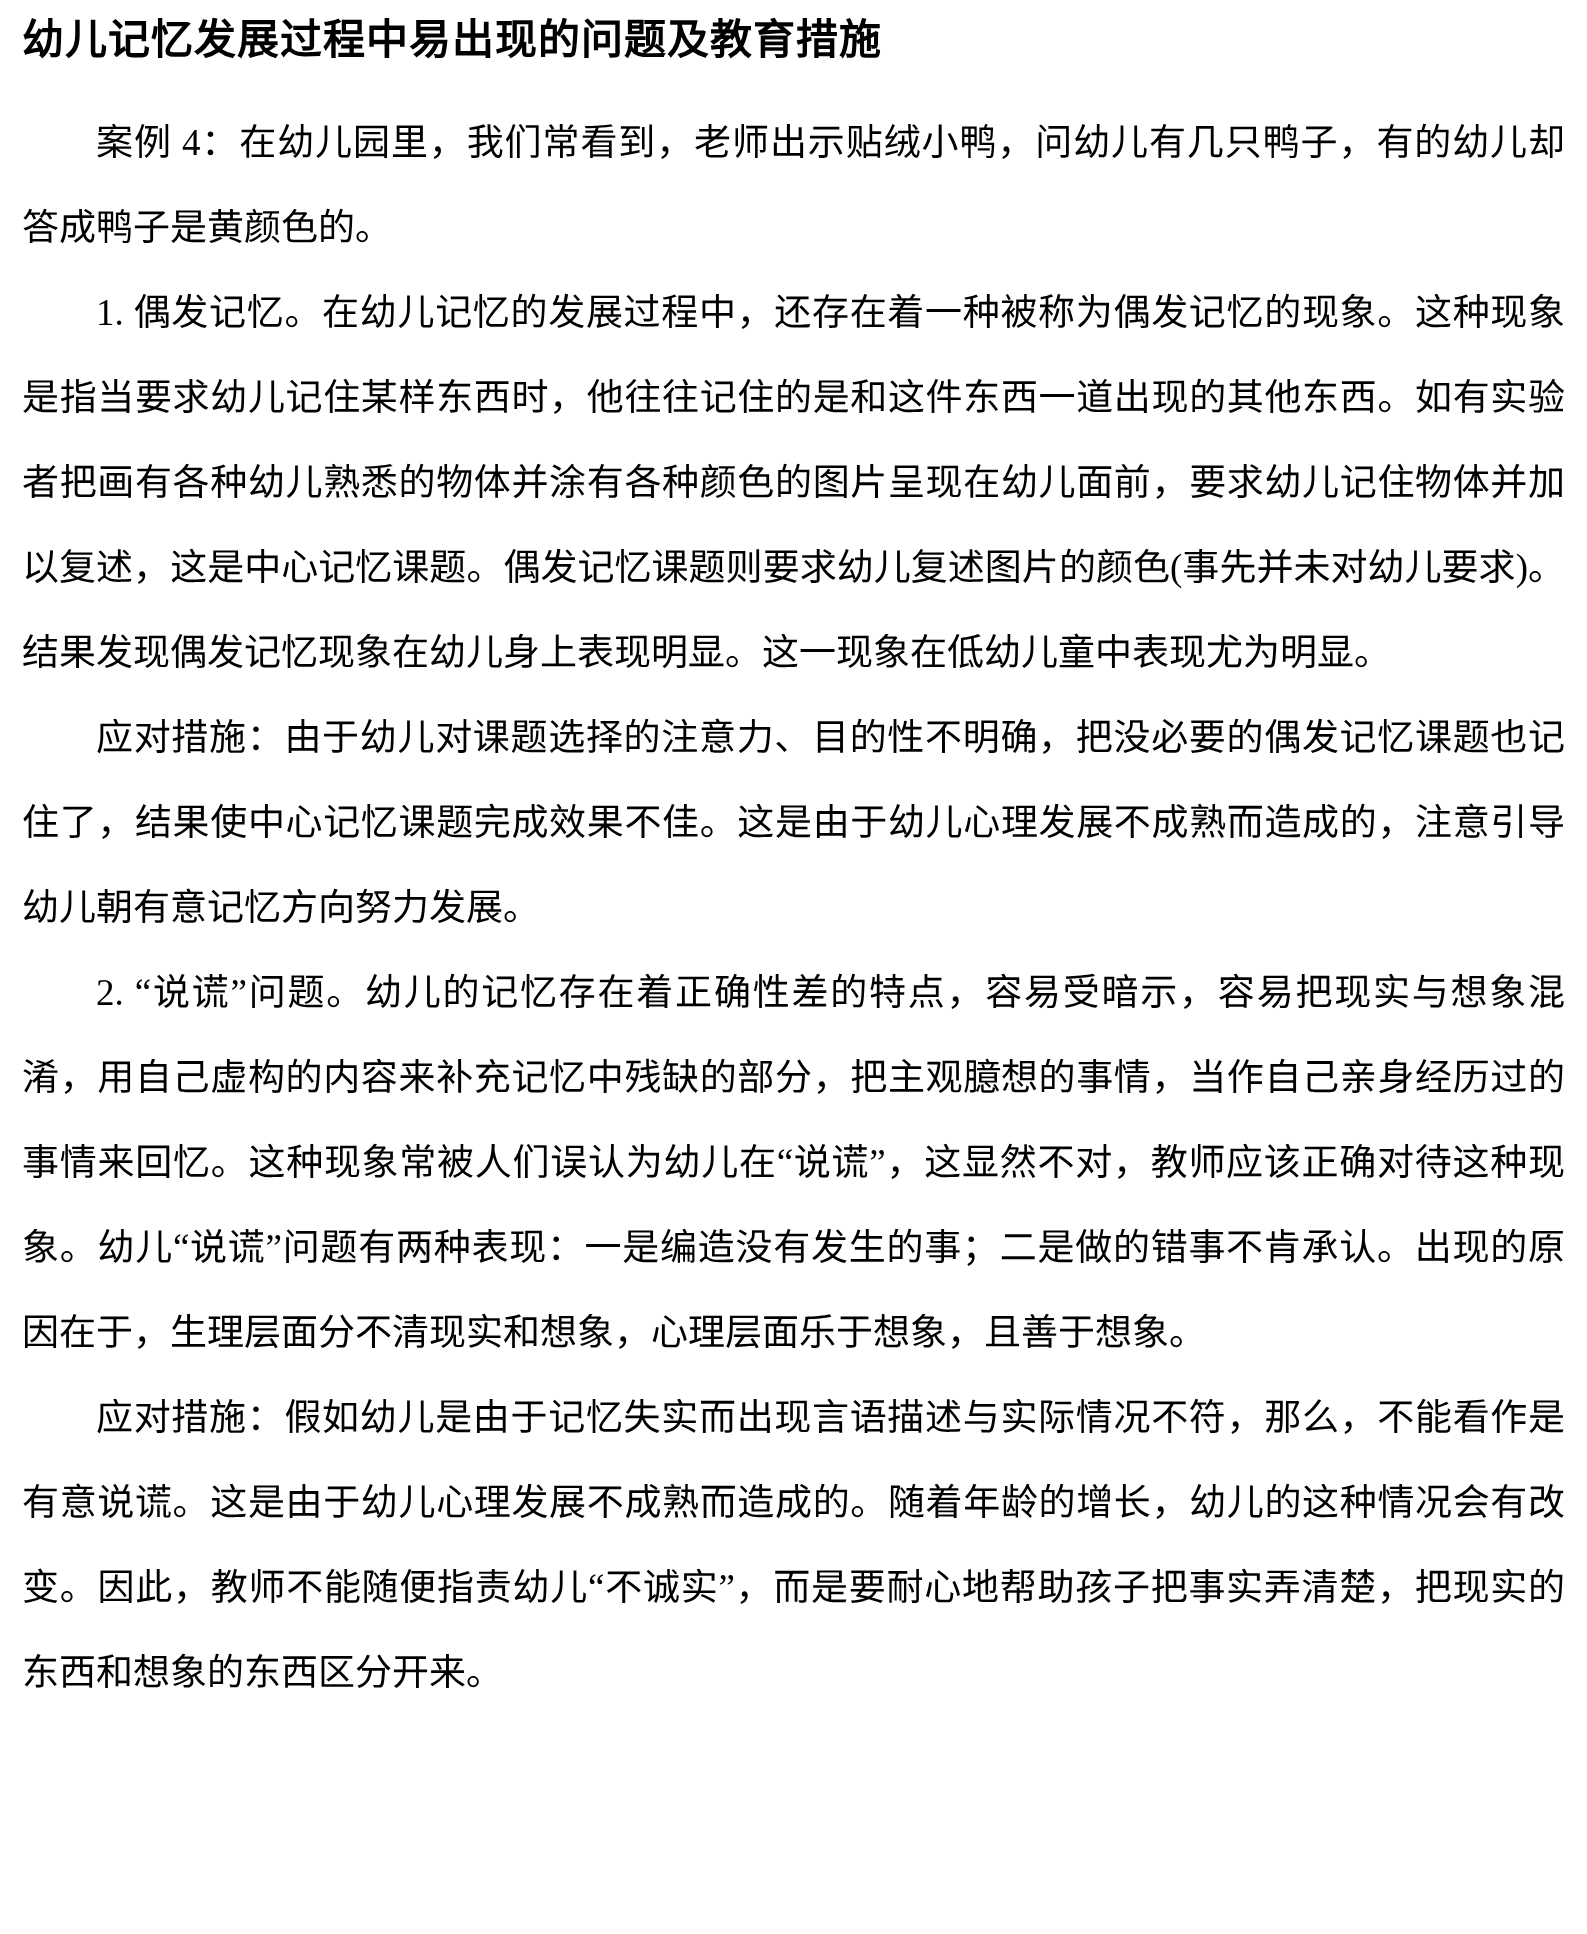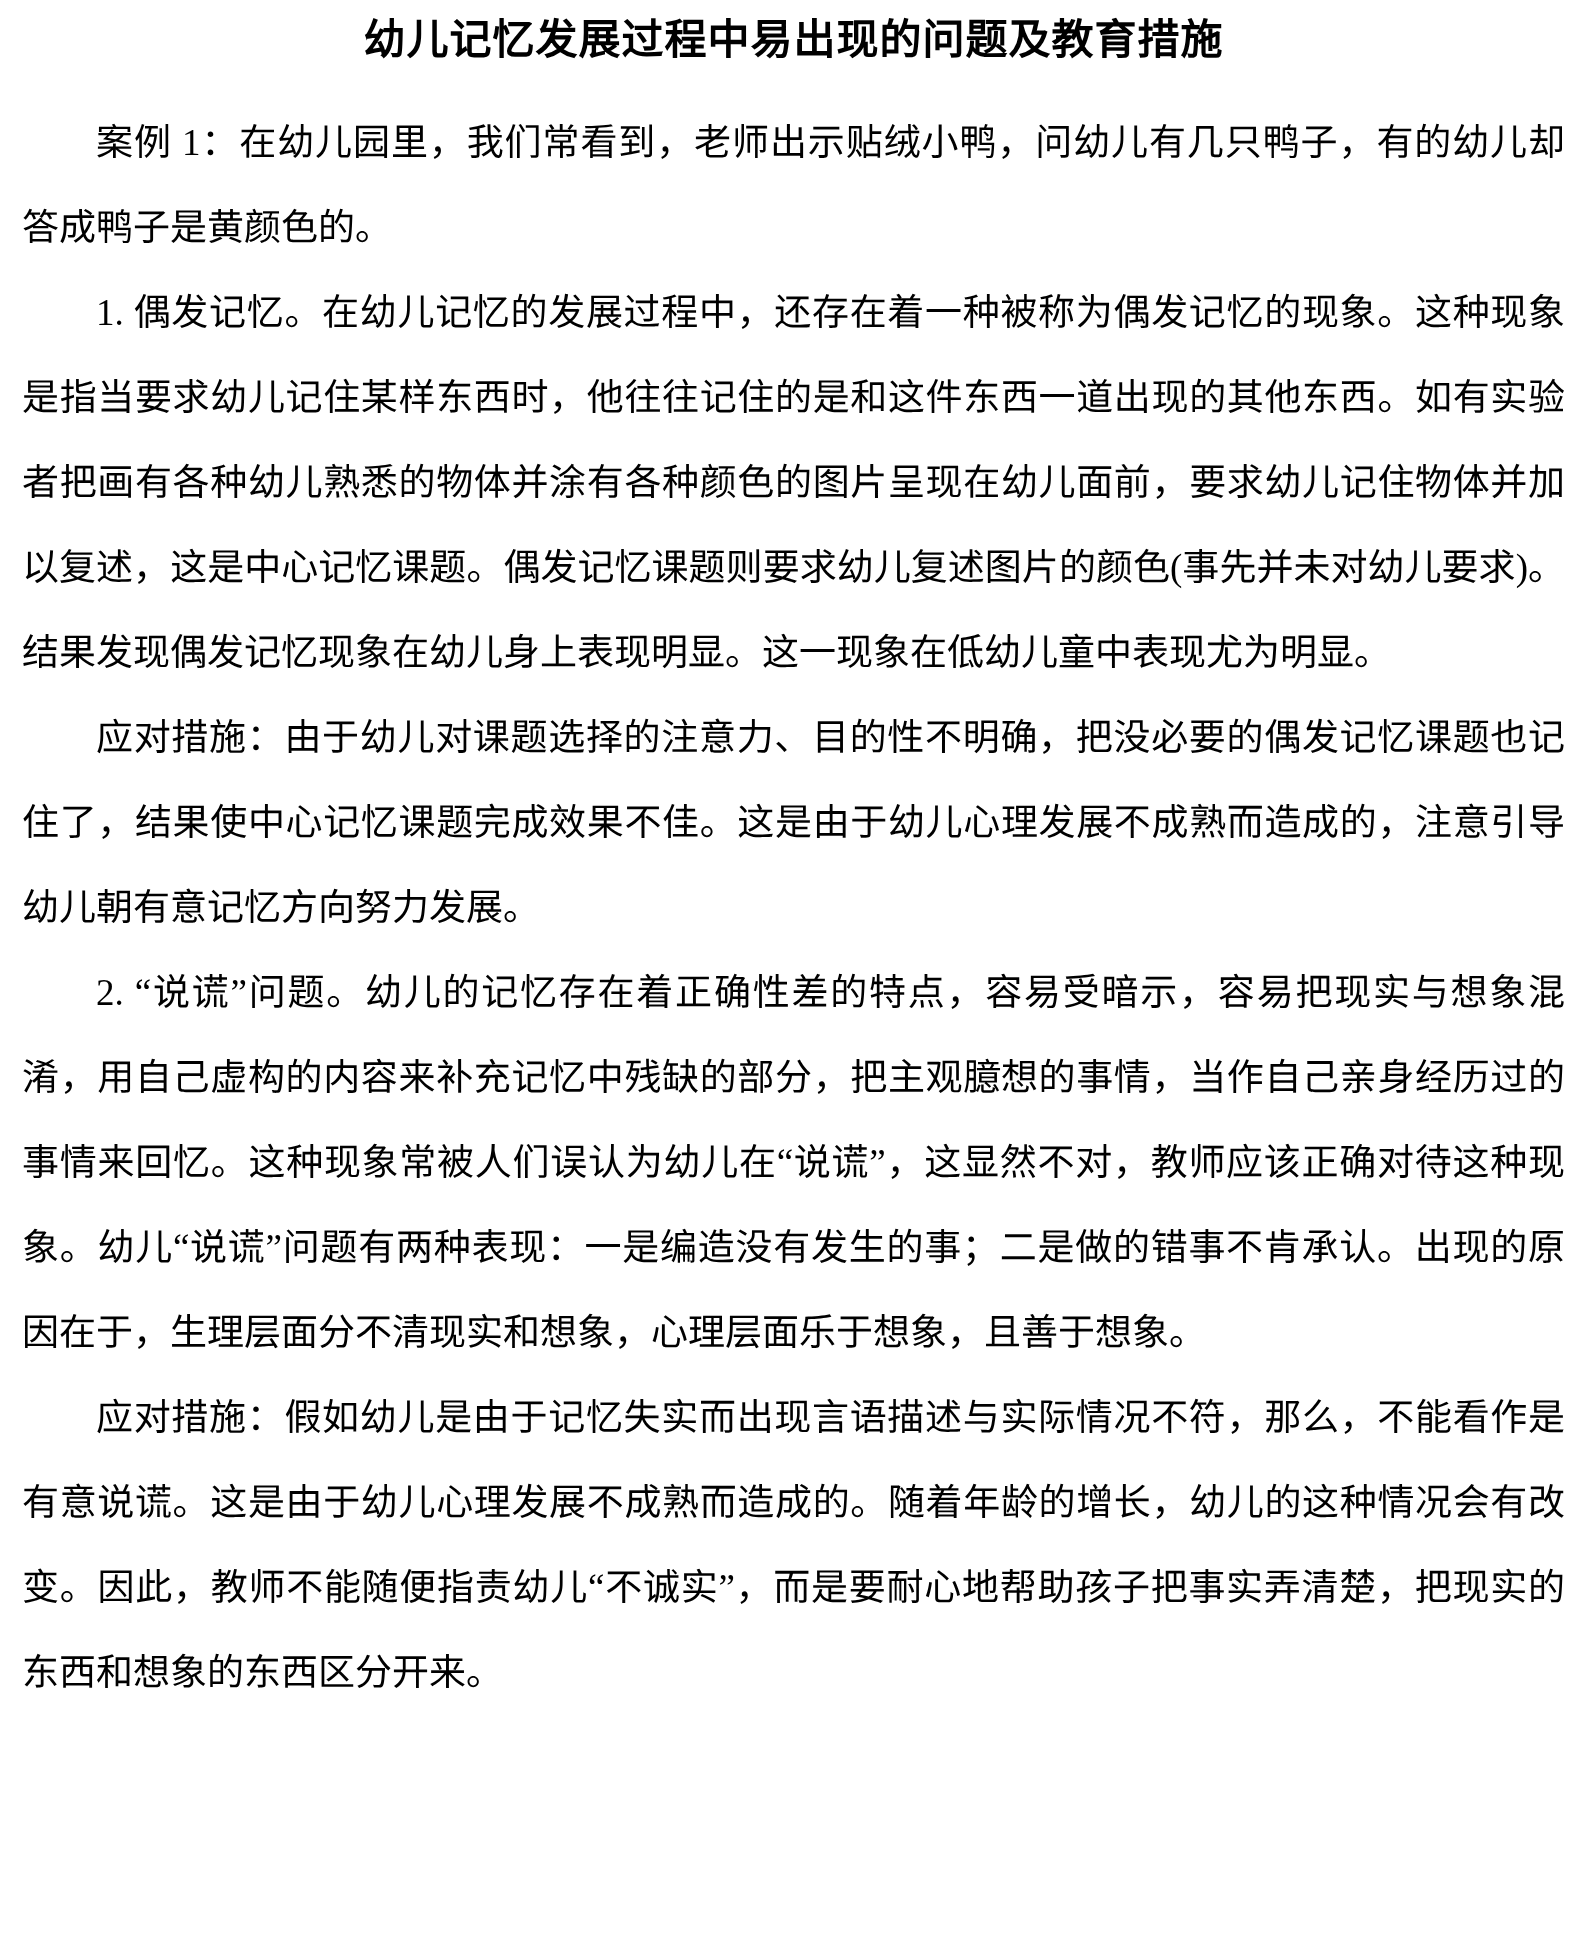--- a/index.html
+++ b/index.html
@@ -15,42 +15,41 @@
       min-height: 1934px;
       background: #ffffff;
       box-sizing: border-box;
       padding: 6px 22px 20px 22px;
       overflow: hidden;
     }
     .doc-title {
       font-size: 42px;
       line-height: 60px;
       font-weight: bold;
-      text-align: center;
       margin: 4px 0 30px 0;
       letter-spacing: 1px;
     }
     .doc-paragraph {
       font-size: 37px;
       line-height: 85px;
       margin: 0;
       text-indent: 2em;
       text-align: justify;
       text-justify: inter-ideograph;
       word-break: break-all;
     }
   </style>
 </head>
 <body>
 
 <main class="page">
   <h1 class="doc-title">幼儿记忆发展过程中易出现的问题及教育措施</h1>
 
 
-  <p class="doc-paragraph">案例 1：在幼儿园里，我们常看到，老师出示贴绒小鸭，问幼儿有几只鸭子，有的幼儿却答成鸭子是黄颜色的。</p>
+  <p class="doc-paragraph">案例 4：在幼儿园里，我们常看到，老师出示贴绒小鸭，问幼儿有几只鸭子，有的幼儿却答成鸭子是黄颜色的。</p>
 
   <p class="doc-paragraph">1. 偶发记忆。在幼儿记忆的发展过程中，还存在着一种被称为偶发记忆的现象。这种现象是指当要求幼儿记住某样东西时，他往往记住的是和这件东西一道出现的其他东西。如有实验者把画有各种幼儿熟悉的物体并涂有各种颜色的图片呈现在幼儿面前，要求幼儿记住物体并加以复述，这是中心记忆课题。偶发记忆课题则要求幼儿复述图片的颜色(事先并未对幼儿要求)。结果发现偶发记忆现象在幼儿身上表现明显。这一现象在低幼儿童中表现尤为明显。</p>
 
   <p class="doc-paragraph">应对措施：由于幼儿对课题选择的注意力、目的性不明确，把没必要的偶发记忆课题也记住了，结果使中心记忆课题完成效果不佳。这是由于幼儿心理发展不成熟而造成的，注意引导幼儿朝有意记忆方向努力发展。</p>
 
 
   <p class="doc-paragraph">2. “说谎”问题。幼儿的记忆存在着正确性差的特点，容易受暗示，容易把现实与想象混淆，用自己虚构的内容来补充记忆中残缺的部分，把主观臆想的事情，当作自己亲身经历过的事情来回忆。这种现象常被人们误认为幼儿在“说谎”，这显然不对，教师应该正确对待这种现象。幼儿“说谎”问题有两种表现：一是编造没有发生的事；二是做的错事不肯承认。出现的原因在于，生理层面分不清现实和想象，心理层面乐于想象，且善于想象。</p>
 
   <p class="doc-paragraph">应对措施：假如幼儿是由于记忆失实而出现言语描述与实际情况不符，那么，不能看作是有意说谎。这是由于幼儿心理发展不成熟而造成的。随着年龄的增长，幼儿的这种情况会有改变。因此，教师不能随便指责幼儿“不诚实”，而是要耐心地帮助孩子把事实弄清楚，把现实的东西和想象的东西区分开来。</p>
 </main>

